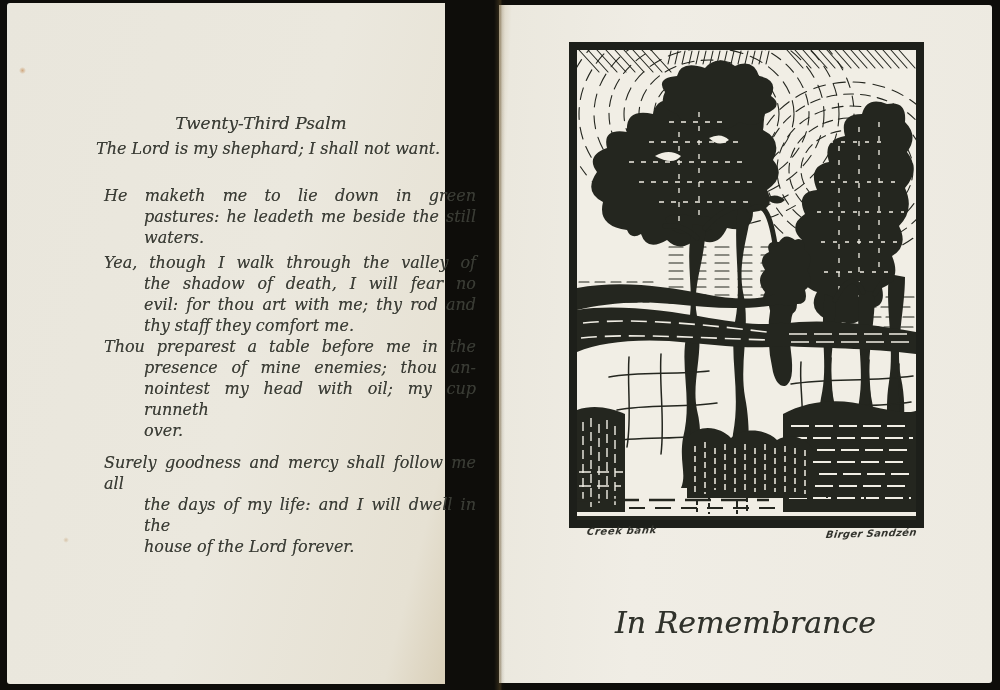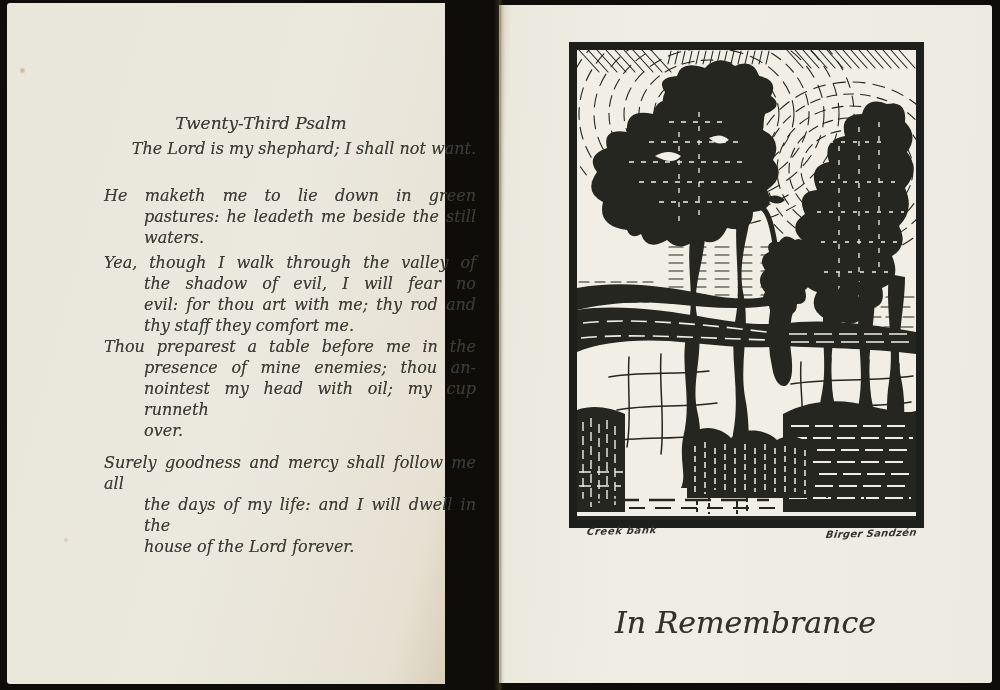--- a/index.html
+++ b/index.html
@@ -33,21 +33,21 @@
   .fox2 { left:56px; top:534px; width:6px; height:6px;
           background:radial-gradient(circle, rgba(180,130,70,.35), rgba(180,130,70,0) 70%); }
 
   
   .psalm {
     position:absolute; left:97px; top:109px; width:372px;
     color:#3a3c35; font-style:italic; font-size:16px; line-height:21px;
     text-shadow:0 0 .5px rgba(58,60,53,.6);
   }
   .psalm-heading { text-align:center; padding-right:58px; font-size:17px; line-height:22px; }
-  .opening { margin-left:-8px; margin-top:4px;text-align:right; }
+  .opening { margin-left:-8px; margin-top:4px; }
   .verse .vline { line-height:21px; }
   .verse .vline.cont { margin-left:40px; }
   .verse .vline.just { text-align:justify; text-align-last:justify; }
   .verses .verse:nth-child(1) { margin-top:26px; }
   .verses .verse:nth-child(2) { margin-top:4px; }
   .verses .verse:nth-child(3) { }
   .verses .verse:nth-child(4) { margin-top:11px; }
   .verses .verse:nth-child(5) { margin-top:0; }
 
   
@@ -76,21 +76,21 @@
     <div class="psalm-heading">Twenty-Third Psalm</div>
     <div class="opening">The Lord is my shephard; I shall not want.</div>
     <div class="verses">
         <div class="verse">
           <div class="vline just">He maketh me to lie down in green</div>
           <div class="vline cont just">pastures: he leadeth me beside the still</div>
           <div class="vline cont">waters.</div>
         </div>
         <div class="verse">
           <div class="vline just">Yea, though I walk through the valley of</div>
-          <div class="vline cont just">the shadow of evil, I will fear no</div>
+          <div class="vline cont just">the shadow of death, I will fear no</div>
           <div class="vline cont just">evil: for thou art with me; thy rod and</div>
           <div class="vline cont">thy staff they comfort me.</div>
         </div>
         <div class="verse">
           <div class="vline just">Thou preparest a table before me in the</div>
           <div class="vline cont just">presence of mine enemies; thou an-</div>
           <div class="vline cont just">nointest my head with oil; my cup runneth</div>
           <div class="vline cont">over.</div>
         </div>
         <div class="verse">

